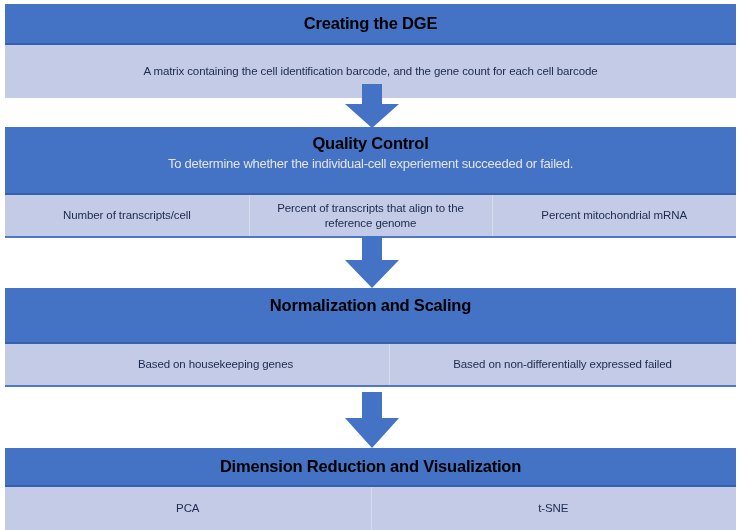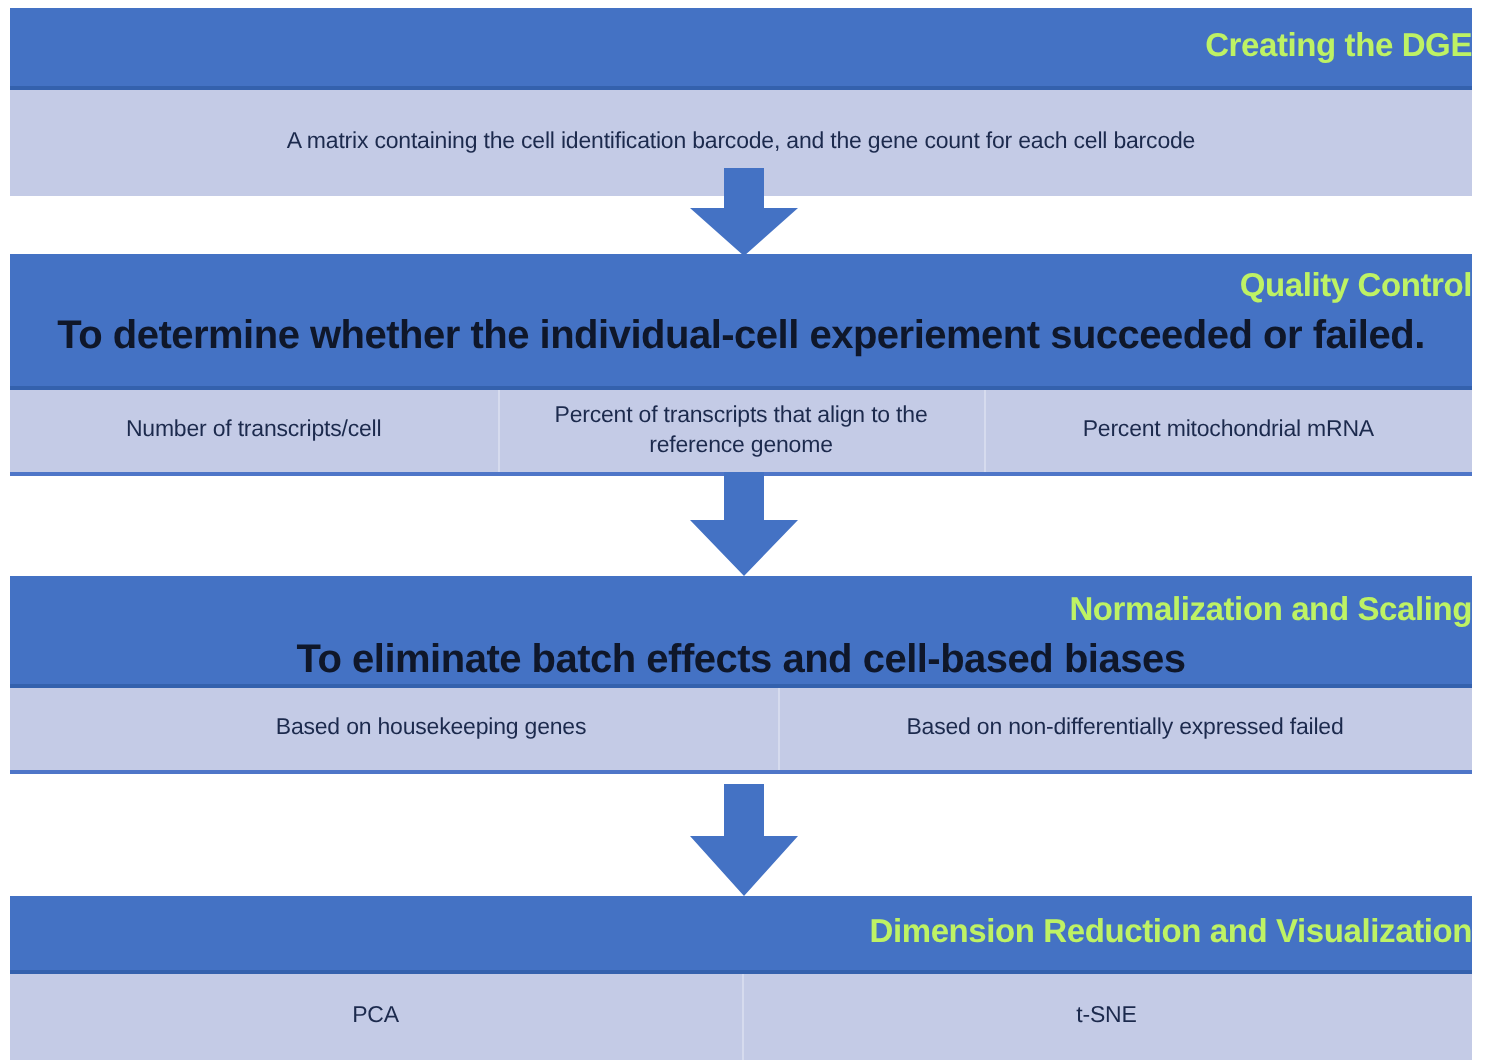--- a/index.html
+++ b/index.html
@@ -39,31 +39,30 @@
     text-align: center;
     box-sizing: border-box;
     padding: 0;
   }
 
   .block-title {
     font-weight: bold;
     font-size: 16.5px;
     letter-spacing: -0.2px;
     line-height: 1.15;
-    color: #bef264;
+    color: #000000;
     white-space: nowrap;
-    text-align: right;
   }
 
   .block-subtitle {
-    font-weight: bold;
-    font-size: 20px;
+    font-weight: normal;
+    font-size: 13px;
     letter-spacing: -0.25px;
     line-height: 1.15;
-    color: #0f172a;
+    color: #e5e5e5;
     white-space: nowrap;
   }
 
   .block-body {
     background: #c4cbe6;
     display: flex;
     box-sizing: border-box;
     border-bottom: 2px solid #4f76c8;
   }
 
@@ -157,21 +156,20 @@
   <div class="arrow" id="arrow-2">
     <svg viewBox="0 0 54 52" preserveAspectRatio="none" aria-hidden="true">
       <polygon points="17,0 37,0 37,24 54,24 27,52 0,24 17,24" fill="#4472c4"></polygon>
     </svg>
   </div>
 
   <div class="block" id="block-norm">
     <div class="block-head">
       <div class="block-title">Normalization and Scaling</div>
       <div class="sub-gap"></div>
-      <div class="block-subtitle">To eliminate batch effects and cell-based biases</div>
     </div>
     <div class="block-body">
       <div class="cell">Based on housekeeping genes</div>
       <div class="cell">Based on non-differentially expressed failed</div>
     </div>
   </div>
 
   <div class="arrow" id="arrow-3">
     <svg viewBox="0 0 54 56" preserveAspectRatio="none" aria-hidden="true">
       <polygon points="17,0 37,0 37,26 54,26 27,56 0,26 17,26" fill="#4472c4"></polygon>

